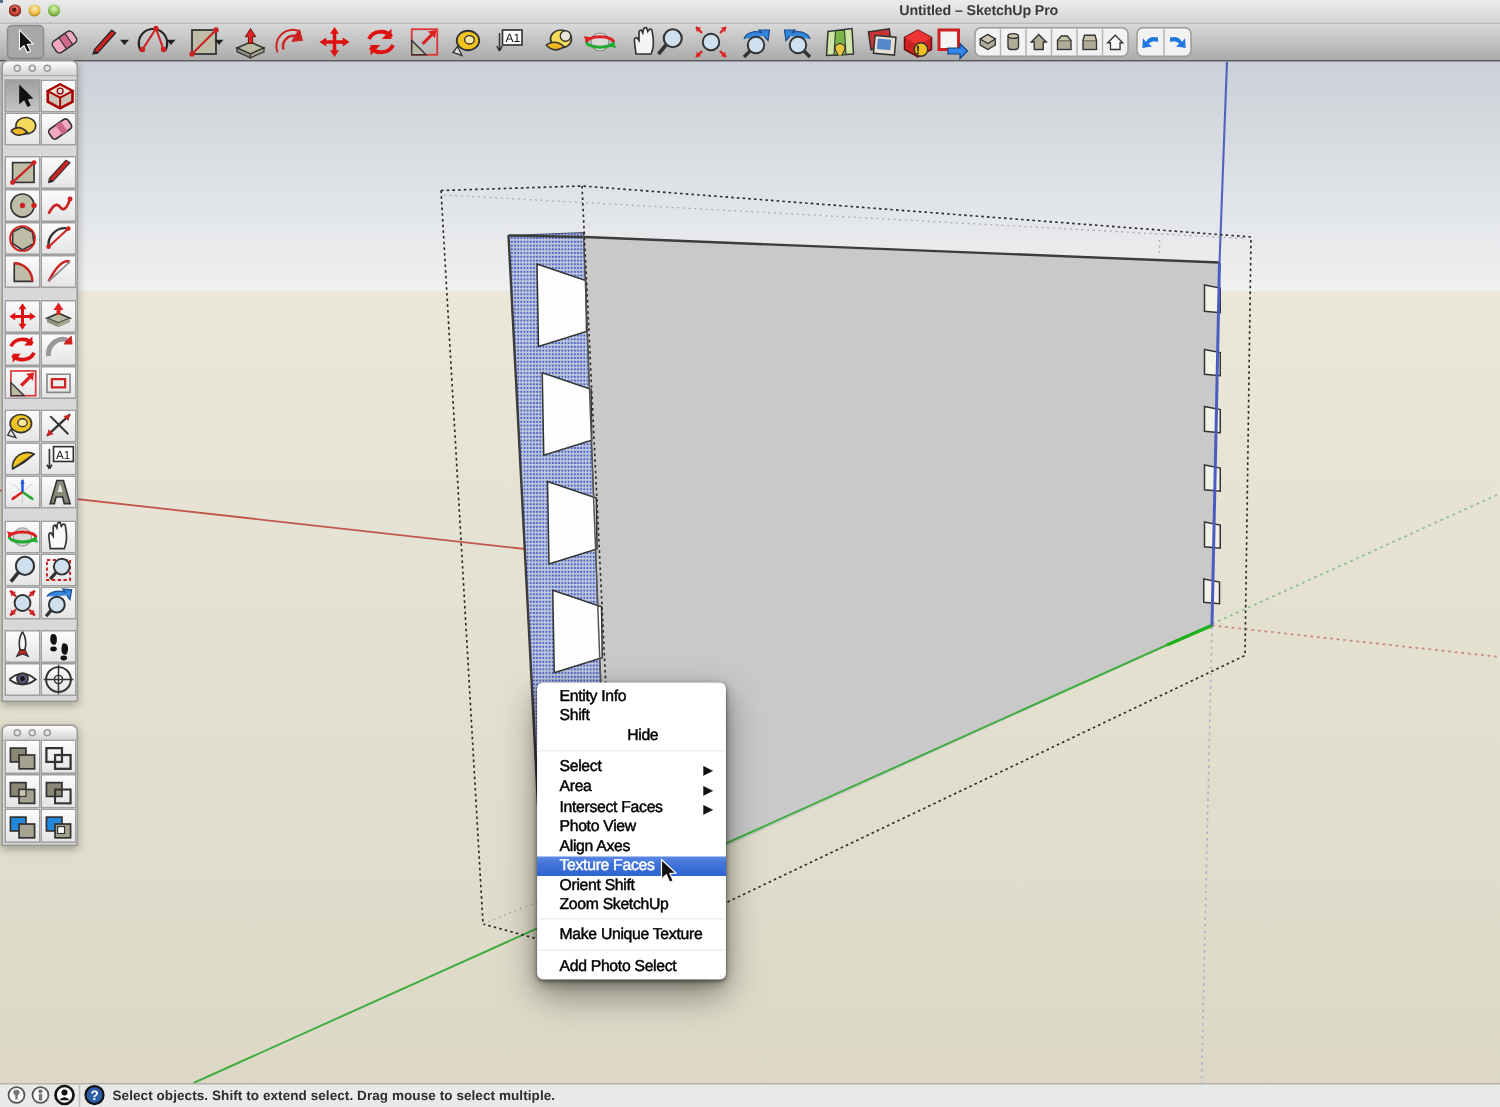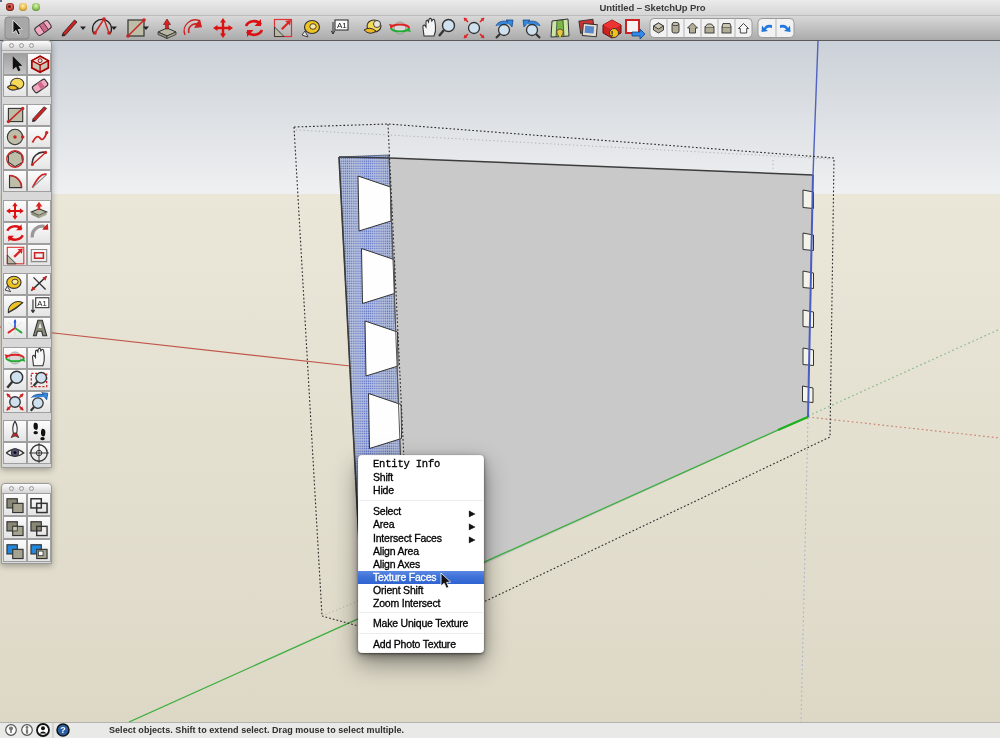--- a/index.html
+++ b/index.html
@@ -7,21 +7,21 @@
        font-family:"Liberation Sans",sans-serif;background:#ddd;}
   .abs{position:absolute;}
   #titlebar{left:0;top:0;width:1000px;height:16px;
     background:linear-gradient(#ebebeb,#d6d6d6);border-bottom:1px solid #bcbcbc;box-sizing:border-box;}
   #title{left:0;top:2px;width:1305px;text-align:center;font-size:9.5px;font-weight:bold;color:#3a3a3a;letter-spacing:-0.1px;}
   .tl{top:3px;width:7.5px;height:7.5px;border-radius:50%;}
   #toolbar{left:0;top:16px;width:1000px;height:24px;
     background:linear-gradient(#d8d8d8,#ababab);border-bottom:1px solid #5a5a5a;box-sizing:content-box;}
   #canvas{left:0;top:41px;width:1000px;height:681px;}
   #statusbar{left:0;top:722px;width:1000px;height:16px;background:#e9e9e7;border-top:1px solid #b2b2b0;box-sizing:border-box;}
-  #statustext{left:75px;top:725px;font-size:9px;font-weight:bold;color:#2d2d2d;letter-spacing:0.05px;margin-left:34px;}
+  #statustext{left:75px;top:725px;font-size:9px;font-weight:bold;color:#2d2d2d;letter-spacing:0.05px;}
   
   #menu{left:358px;top:455px;width:126px;height:198px;background:#fff;border-radius:4px;
         box-shadow:inset 0 0 0 0.5px rgba(0,0,0,0.07),0 1px 2.5px rgba(0,0,0,0.5),0 10px 24px rgba(0,0,0,0.42),0 3px 8px rgba(0,0,0,0.28);z-index:30;}
   .mi{position:absolute;left:0;width:126px;height:13px;line-height:13.5px;padding-left:15px;
       font-size:10.5px;color:#000;box-sizing:border-box;white-space:nowrap;letter-spacing:-0.2px;-webkit-text-stroke:0.3px;}
   .sep{position:absolute;left:1px;width:124px;height:1px;background:#ececec;}
   .sub{position:absolute;right:9px;top:1.5px;font-size:8px;color:#111;}
   .hl{background:linear-gradient(#5a87e2 0%,#3e72d8 45%,#2f63d2 100%);color:#fff;}
   
   .pal{background:#d8d8d8;border:1px solid #9a9a9a;border-radius:4px 4px 0 0;box-shadow:0 2px 6px rgba(0,0,0,0.3);}
@@ -590,36 +590,36 @@
             <rect x="3" y="5" width="9" height="8" fill="#2288dd" stroke="#333"></rect>
             <rect x="8" y="9" width="9" height="8" fill="#a5a390" stroke="#333"></rect>
             <rect x="9.5" y="10.5" width="4" height="4" fill="#fff" stroke="#333" stroke-width="0.7"></rect>
           </g>
         </svg>
       </div>
     </div>
 </div>
 
 <div id="menu" class="abs">
-  <div class="mi" style="top:3px;font-family:Liberation Mono, monospace;">Entity Info</div>
+  <div class="mi" style="top:3px;">Entity Info</div>
   <div class="mi" style="top:16px;">Shift</div>
-  <div class="mi" style="top:29px;">Hide</div>
+  <div class="mi" style="top:29px;text-align:center;">Hide</div>
   <div class="sep" style="top:45px;"></div>
   <div class="mi" style="top:50px;">Select<span class="sub">▶</span></div>
   <div class="mi" style="top:63px;">Area<span class="sub">▶</span></div>
   <div class="mi" style="top:76.5px;">Intersect Faces<span class="sub">▶</span></div>
-  <div class="mi" style="top:89.5px;">Align Area</div>
+  <div class="mi" style="top:89.5px;">Photo View</div>
   <div class="mi" style="top:102.5px;">Align Axes</div>
   <div class="mi hl" style="top:115.5px;">Texture Faces</div>
   <div class="mi" style="top:128.5px;">Orient Shift</div>
-  <div class="mi" style="top:141.5px;">Zoom Intersect</div>
+  <div class="mi" style="top:141.5px;">Zoom SketchUp</div>
   <div class="sep" style="top:157px;"></div>
   <div class="mi" style="top:162px;">Make Unique Texture</div>
   <div class="sep" style="top:178px;"></div>
-  <div class="mi" style="top:183px;">Add Photo Texture</div>
+  <div class="mi" style="top:183px;">Add Photo Select</div>
 </div>
 
 <svg class="abs" style="left:438px;top:572px;z-index:40;" width="14" height="18" viewBox="0 0 14 18">
   <path d="M3 1 L3 14 L6.2 11.2 L8.4 16.2 L10.8 15.2 L8.6 10.4 L12.6 10 Z" fill="#111" stroke="#fff" stroke-width="0.8"></path>
 </svg>
 
 <div id="statusbar" class="abs"></div>
 <svg class="abs" style="left:0;top:722px;" width="160" height="16" viewBox="0 0 160 16">
   <circle cx="11" cy="8" r="5.3" fill="#fdfdfd" stroke="#555" stroke-width="1.2"></circle>
   <path d="M11 4.5 a2.2 2.2 0 0 1 2.2 2.2 L11.8 8.5 L11.8 11 L10.2 11 L10.2 8.5 L8.8 6.7 A2.2 2.2 0 0 1 11 4.5" fill="#777"></path>

